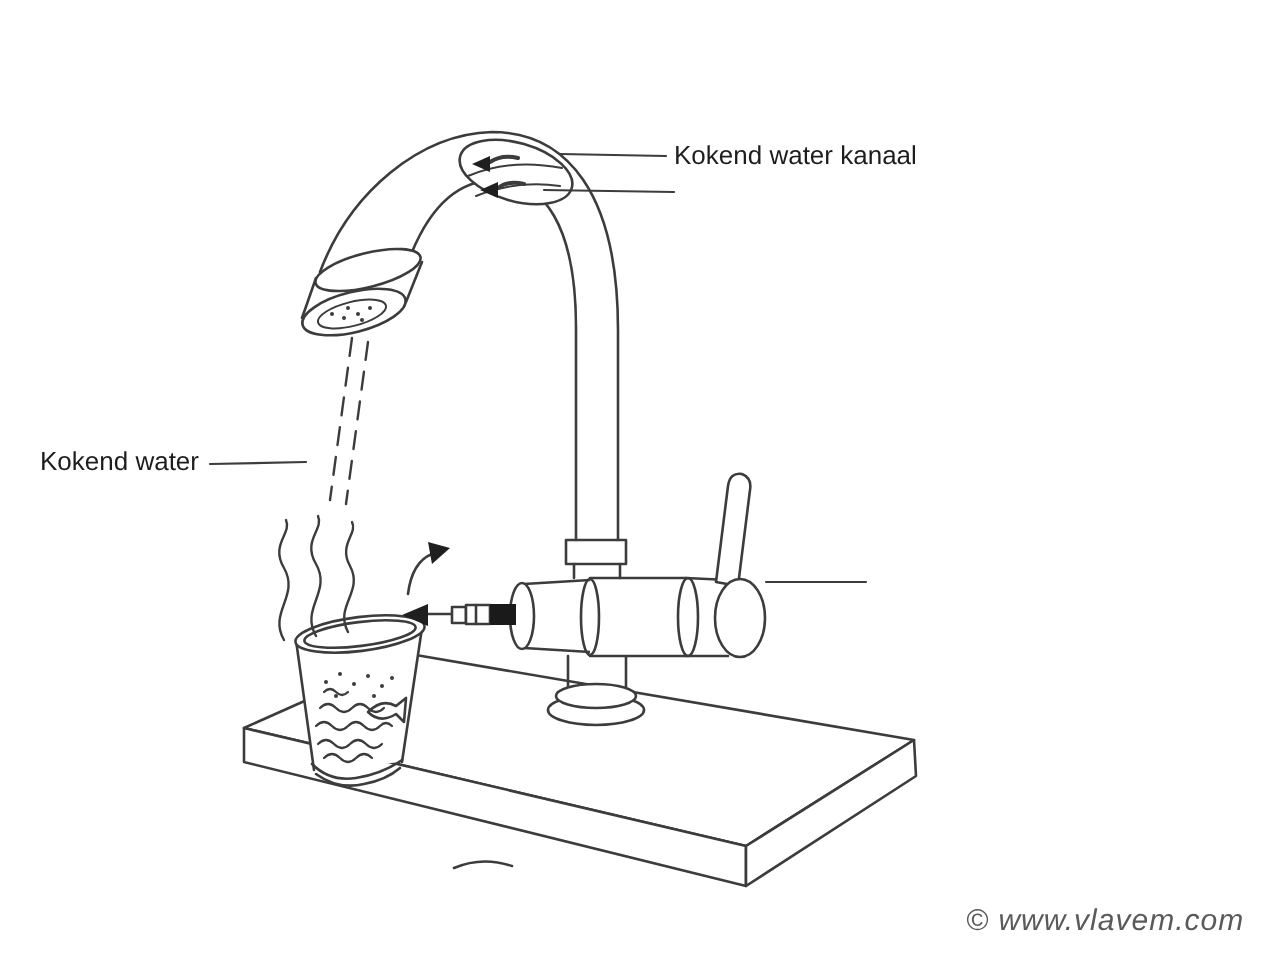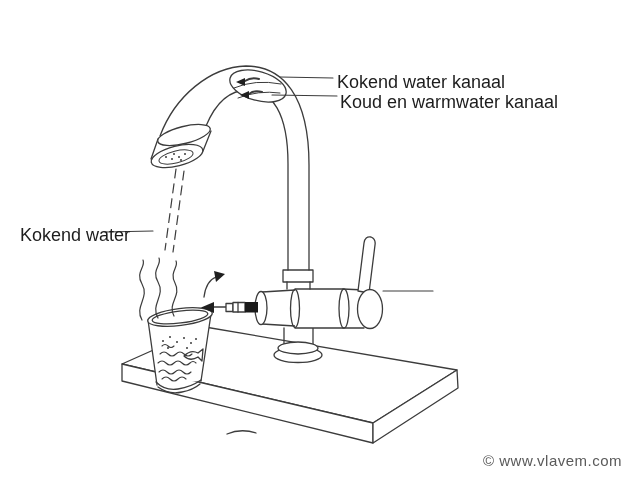--- a/index.html
+++ b/index.html
@@ -6,32 +6,33 @@
   #stage{
     position:relative;
     width:640px;height:480px;
     background:#ffffff;
     font-family:"Liberation Sans", sans-serif;
     overflow:hidden;
   }
   #art{position:absolute;left:0;top:0;}
   .lbl{
     position:absolute;
-    font-size:18px;
+    font-size:13px;
     line-height:1.45;
     color:#1d1d1d;
     white-space:nowrap;
   }
   .lbl.wrap{white-space:normal;}
   #credit{
     position:absolute;
     left:483px;top:452px;
     font-size:15px;
     color:#5a5a5a;
     letter-spacing:.5px;
+    font-style:italic;
   }
 </style>
 </head>
 <body>
 
 <div id="stage">
 
   <svg id="art" width="640" height="480" viewBox="0 0 640 480" fill="none" stroke="#3c3c3c" stroke-width="1.3" stroke-linecap="round" stroke-linejoin="round">
 
     <g>
@@ -145,20 +146,19 @@
     <g stroke-width="1.1">
       <path d="M280,77 L333,78"></path>
       <path d="M272,95 L337,96"></path>
       <path d="M105,232 L153,231"></path>
       <path d="M383,291 L433,291"></path>
     </g>
   </svg>
 
   <div class="lbl" style="left:337px;top:69px">Kokend water kanaal</div>
 
-  <div class="lbl" style="left:340px;top:89px">Koud en warmwater kanaal</div>
 
   <div class="lbl" style="left:20px;top:222px">Kokend water</div>
 
 
 
   <div id="credit">© www.vlavem.com</div>
 </div>
 
 </body></html>

